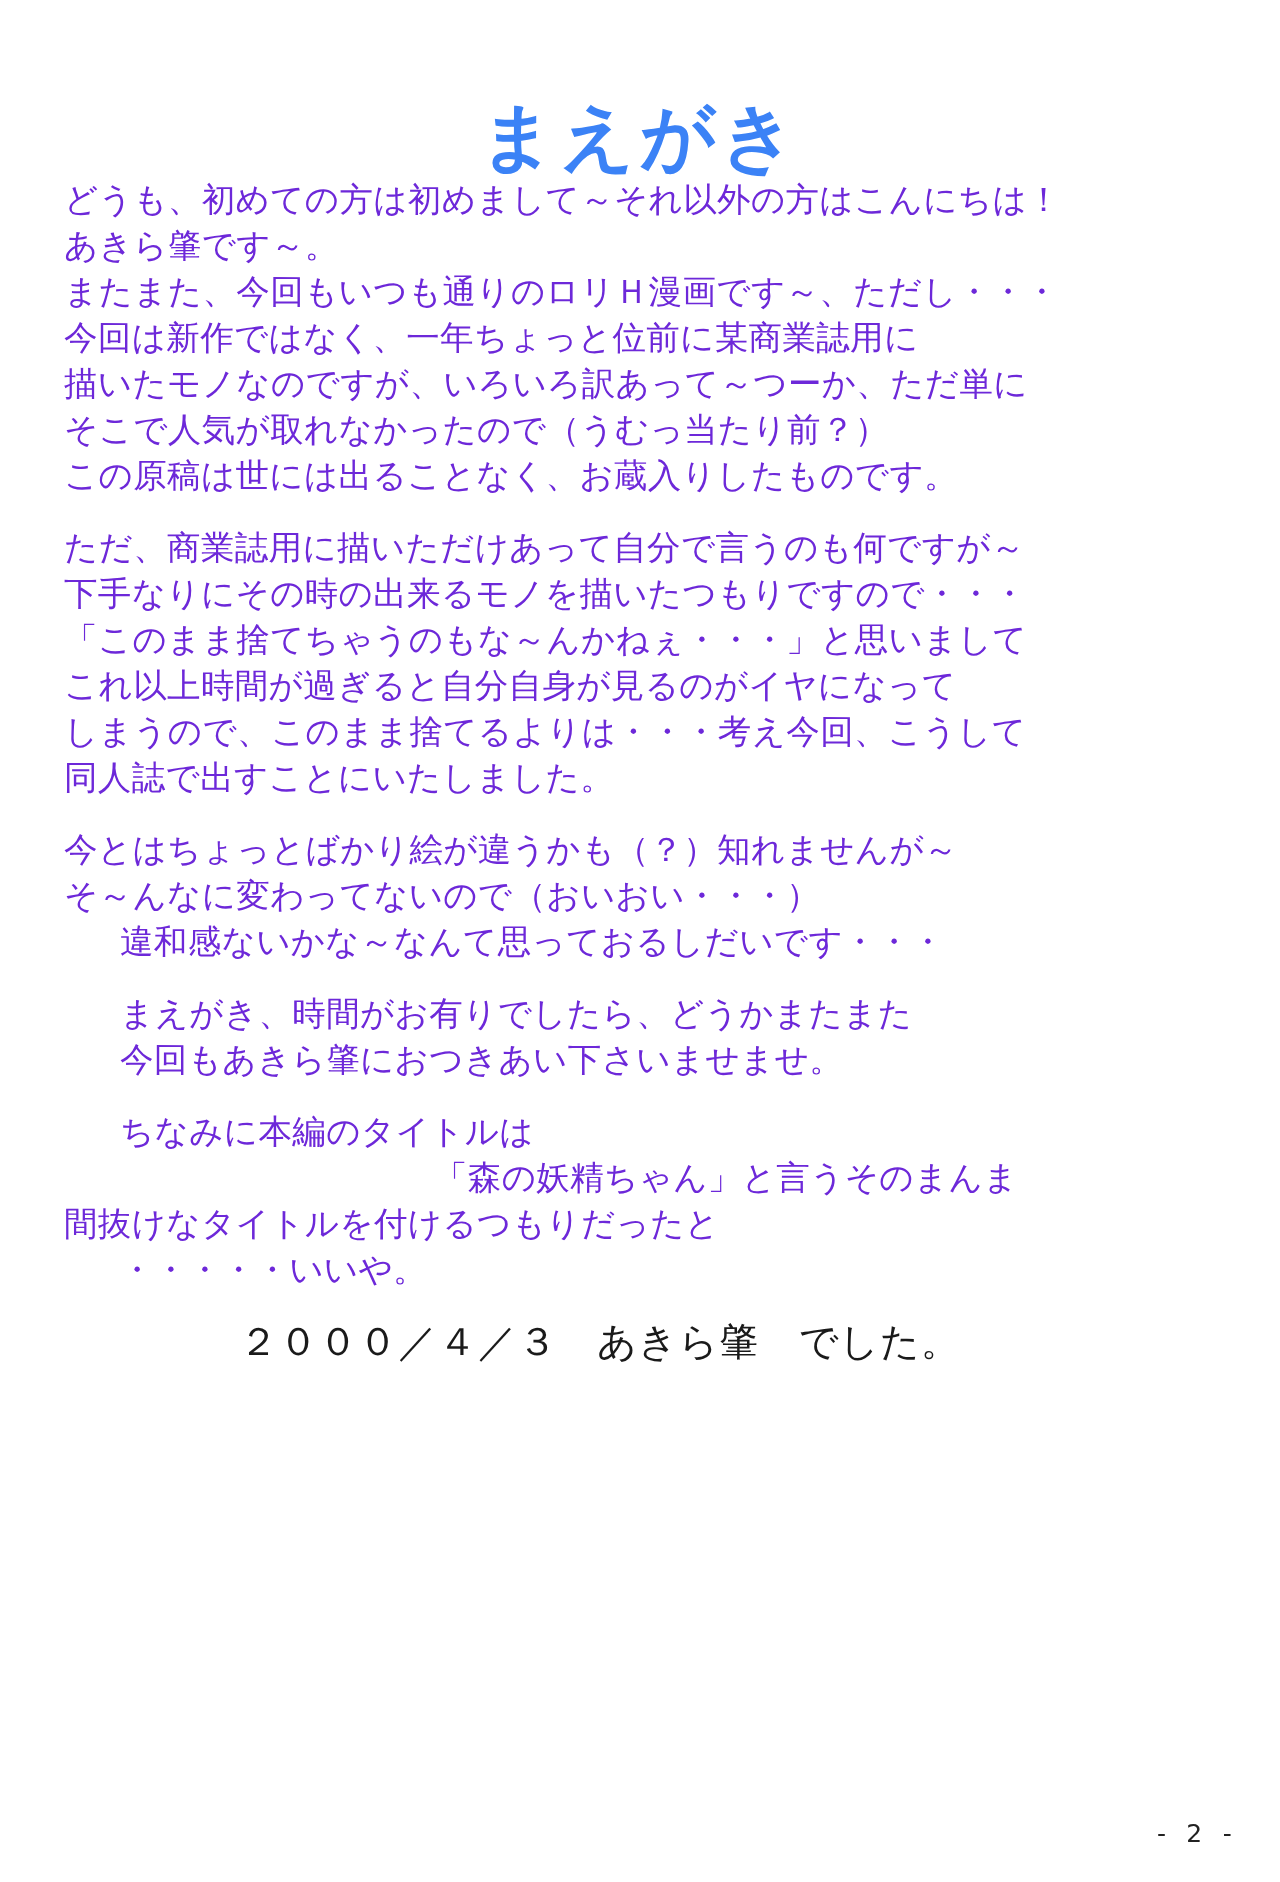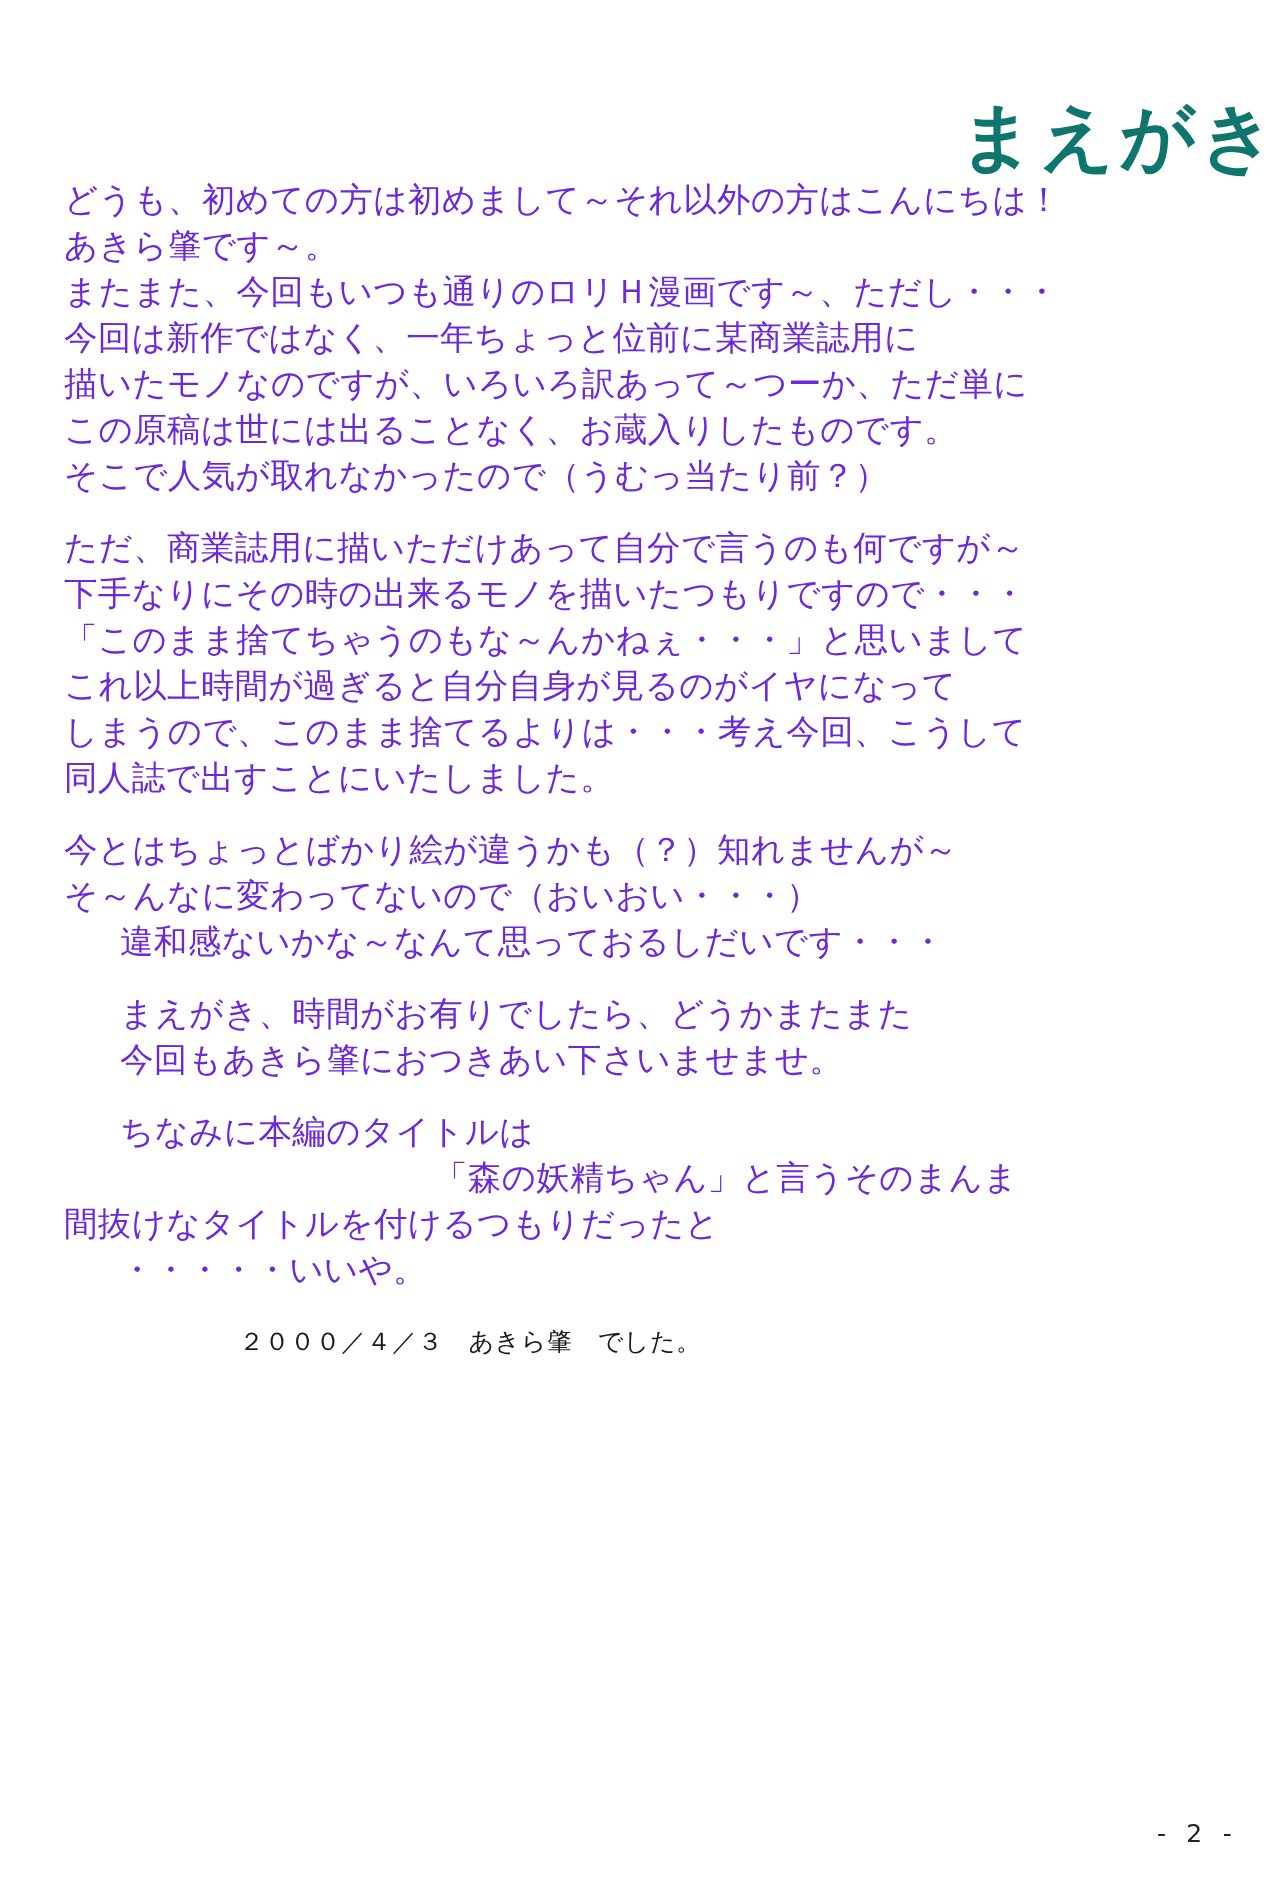--- a/index.html
+++ b/index.html
@@ -11,25 +11,25 @@
     position: relative;
     width: 1280px;
     height: 1882px;
     background: #ffffff;
     box-sizing: border-box;
     font-family: "DejaVu Sans", "Liberation Sans", sans-serif;
     color: #1a1a1a;
     overflow: hidden;
   }
   .title {
-    text-align: right;
+    text-align: center;
     font-size: 74px;
     font-weight: 700;
     letter-spacing: 0.06em;
-    color: #0f766e;
+    color: #3b82f6;
     margin: 0;
     padding-top: 96px;
     line-height: 1.1;
   }
   .body-block {
     margin: 0 auto;
     width: 1180px;
     padding-left: 14px;
     box-sizing: border-box;
   }
@@ -44,21 +44,21 @@
     letter-spacing: 0.01em;
     color: #6d28d9;
   }
   .para + .para {
     margin-top: 26px;
   }
   .indent-1 { padding-left: 56px; }
   .indent-3 { padding-left: 370px; font-family: Liberation Serif, serif; }
   .signature {
     padding-left: 175px;
-    font-size: 25px;
+    font-size: 39px;
     line-height: 46px;
     white-space: pre;
     letter-spacing: 0.02em;
   }
   .page-number {
     position: absolute;
     right: 42px;
     bottom: 34px;
     font-size: 25px;
     letter-spacing: 0.25em;
@@ -73,22 +73,22 @@
   <h1 class="title">まえがき</h1>
 
   <div class="body-block">
 
     <div class="para">
       <div class="line">どうも、初めての方は初めまして～それ以外の方はこんにちは！</div>
       <div class="line">あきら肇です～。</div>
       <div class="line">またまた、今回もいつも通りのロリＨ漫画です～、ただし・・・</div>
       <div class="line">今回は新作ではなく、一年ちょっと位前に某商業誌用に</div>
       <div class="line">描いたモノなのですが、いろいろ訳あって～つーか、ただ単に</div>
+      <div class="line">そこで人気が取れなかったので（うむっ当たり前？）</div>
       <div class="line">この原稿は世には出ることなく、お蔵入りしたものです。</div>
-      <div class="line">そこで人気が取れなかったので（うむっ当たり前？）</div>
     </div>
 
     <div class="para">
       <div class="line">ただ、商業誌用に描いただけあって自分で言うのも何ですが～</div>
       <div class="line">下手なりにその時の出来るモノを描いたつもりですので・・・</div>
       <div class="line">「このまま捨てちゃうのもな～んかねぇ・・・」と思いまして</div>
       <div class="line">これ以上時間が過ぎると自分自身が見るのがイヤになって</div>
       <div class="line">しまうので、このまま捨てるよりは・・・考え今回、こうして</div>
       <div class="line">同人誌で出すことにいたしました。</div>
     </div>

